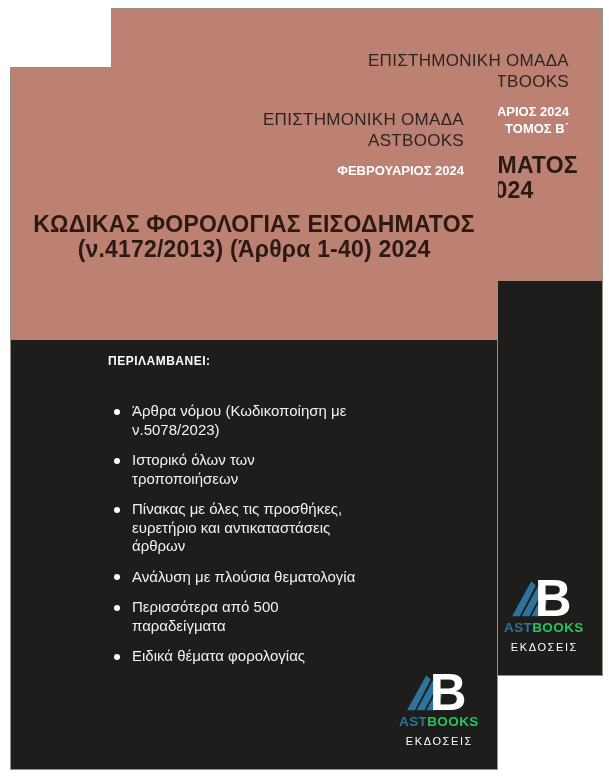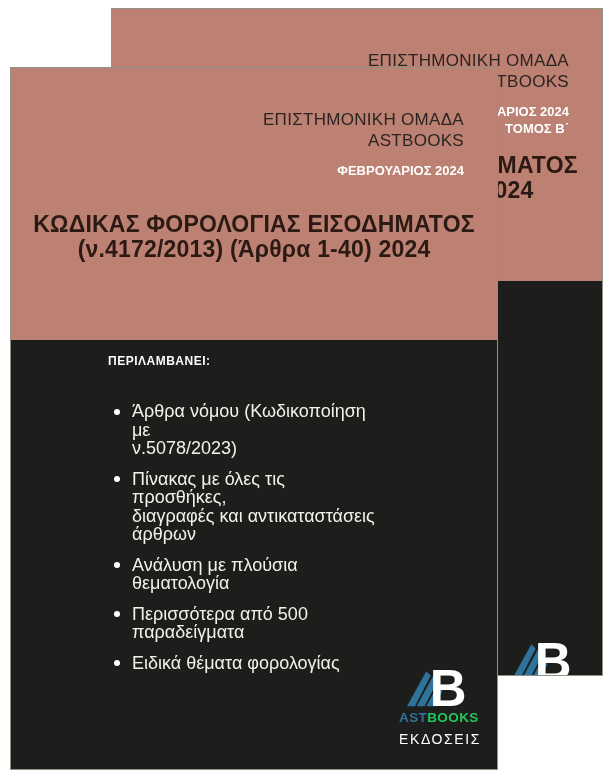--- a/index.html
+++ b/index.html
@@ -81,21 +81,21 @@
   .includes-list {
     list-style: none;
     margin: 34px 0 0 0;
     padding: 0;
     width: 272px;
   }
   .includes-list li {
     position: relative;
     padding-left: 24px;
     margin-bottom: 12px;
-    font-size: 18px;
+    font-size: 15px;
     line-height: 18.5px;
     color: #f3f0ed;
     white-space: pre-line;
   }
   .includes-list li::before {
     content: "";
     position: absolute;
     left: 6px; top: 6.5px;
     width: 6px; height: 6px;
     border-radius: 50%;
@@ -113,23 +113,24 @@
     font-size: 13.5px;
     font-weight: bold;
     letter-spacing: 0.4px;
     margin-top: 2px;
     white-space: nowrap;
   }
   .logo-word .ast   { color: #2e739c; }
   .logo-word .books { color: #22c55e; }
   .logo-sub {
     margin-top: 6px;
-    font-size: 14px;
+    font-size: 11px;
     color: #ffffff;
     letter-spacing: 1.6px;
+    text-align: right;
   }
 </style>
 </head>
 <body>
 
 <div class="book book-back">
   <div class="cover-top">
     <div class="cover-head">
       <div class="team-line">ΕΠΙΣΤΗΜΟΝΙΚΗ ΟΜΑΔΑ</div>
       <div class="team-line">ASTBOOKS</div>
@@ -183,22 +184,24 @@
     <div class="cover-title">
       <div>ΚΩΔΙΚΑΣ ΦΟΡΟΛΟΓΙΑΣ ΕΙΣΟΔΗΜΑΤΟΣ</div>
       <div>(ν.4172/2013) (Άρθρα 1-40) 2024</div>
     </div>
   </div>
   <div class="cover-bottom">
     <div class="includes-heading">ΠΕΡΙΛΑΜΒΑΝΕΙ:</div>
     <ul class="includes-list">
       <li>Άρθρα νόμου (Κωδικοποίηση με
 ν.5078/2023)</li>
+      <li>Ιστορικό όλων των
+τροποποιήσεων</li>
       <li>Πίνακας με όλες τις προσθήκες,
-διαγραφές και αντικαταστάσεις
+ευρετήριο και αντικαταστάσεις
 άρθρων</li>
       <li>Ανάλυση με πλούσια θεματολογία</li>
       <li>Περισσότερα από 500
 παραδείγματα</li>
       <li>Ειδικά θέματα φορολογίας</li>
     </ul>
     <div class="logo">
       <svg class="monogram" viewBox="0 0 66 44" xmlns="http://www.w3.org/2000/svg">
         <g fill="#2e739c">
           <polygon points="22,4 0,44 9,44 27,9"></polygon>

